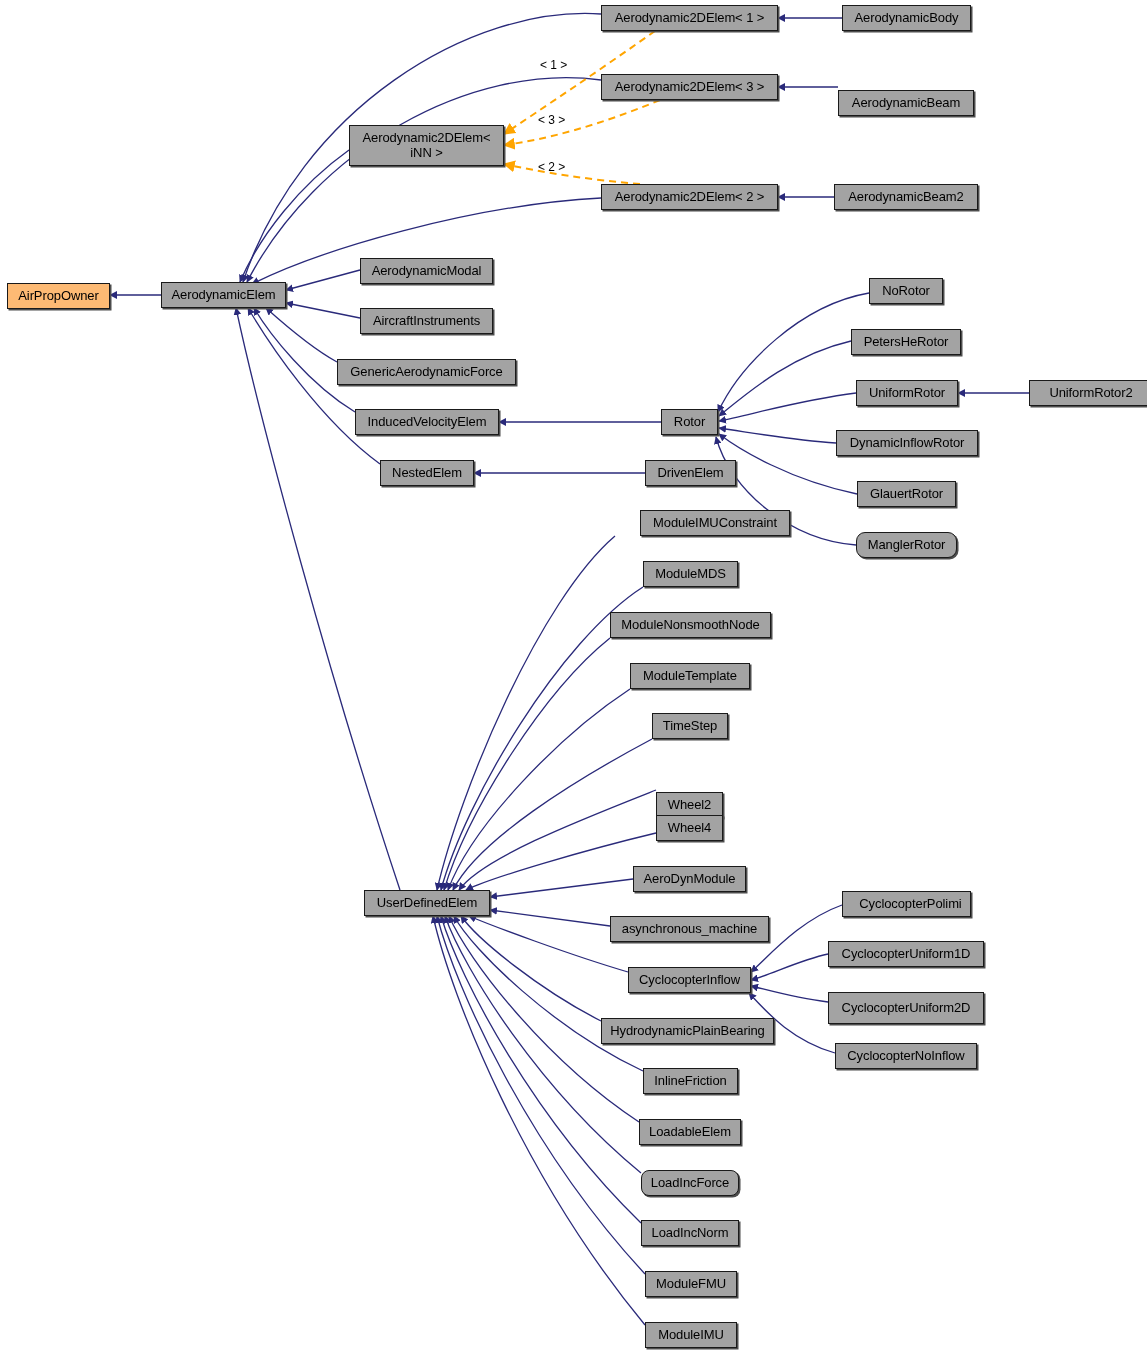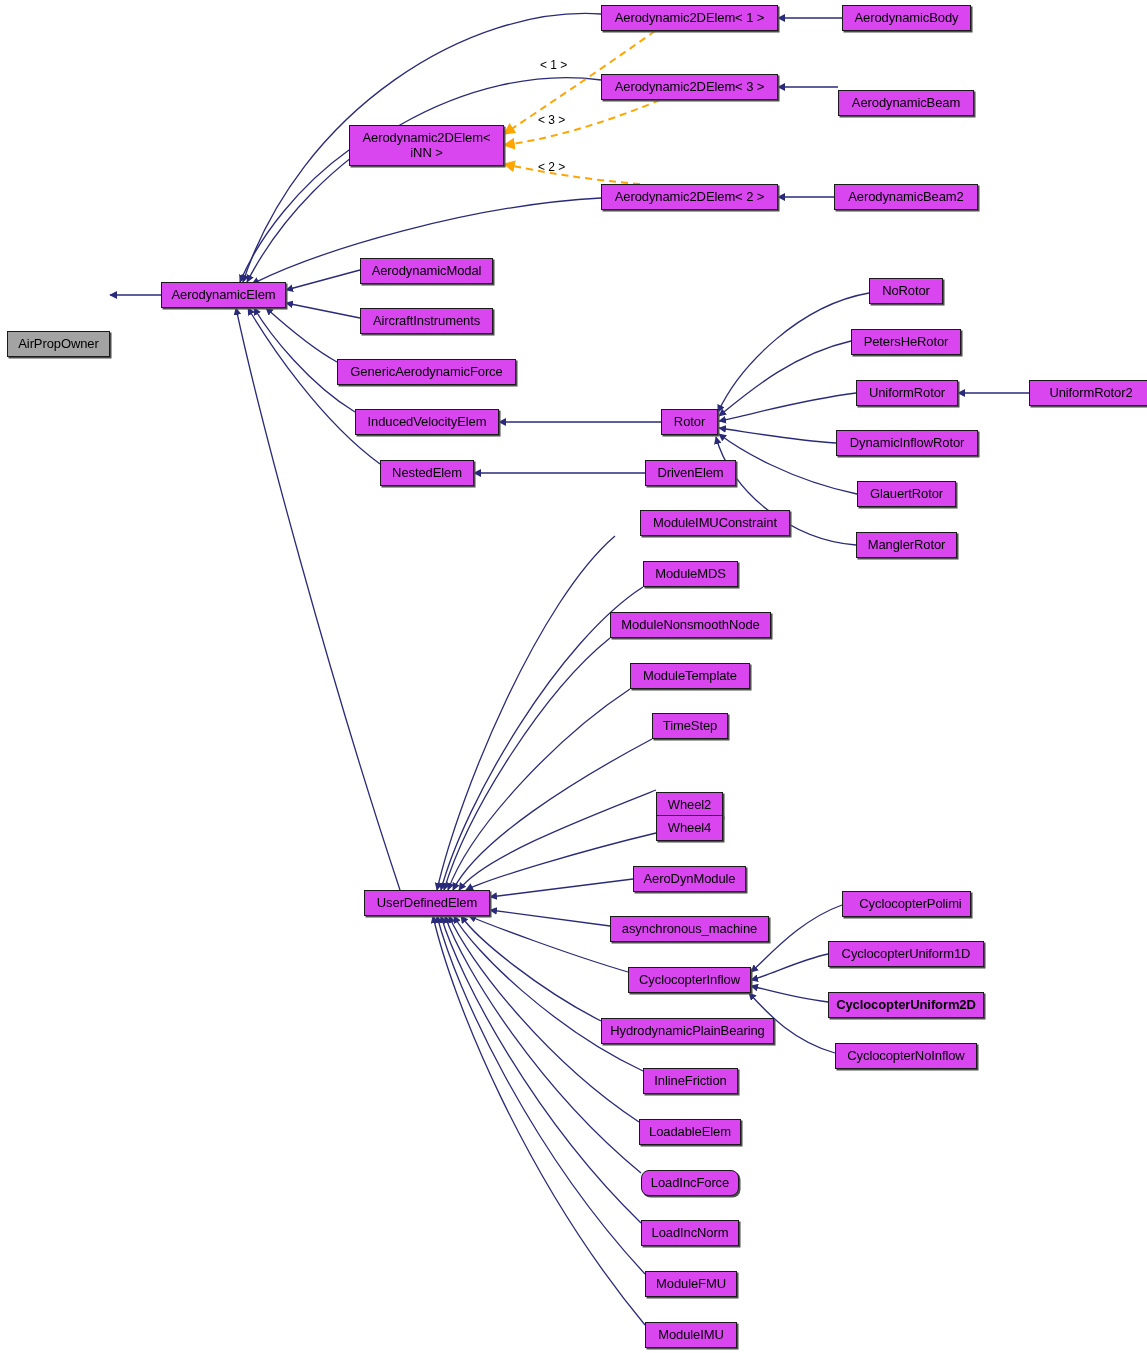--- a/index.html
+++ b/index.html
@@ -20,35 +20,34 @@
     left: 0;
     top: 0;
     width: 1147px;
     height: 1353px;
     pointer-events: none;
   }
   .node {
     position: absolute;
     box-sizing: border-box;
     border: 1px solid #1a1a1a;
-    background: #d946ef;
+    background: #a3a3a3;
     color: #000000;
     font-size: 13px;
     line-height: 1.12;
     display: flex;
     align-items: center;
     justify-content: center;
     text-align: center;
     white-space: pre-line;
     box-shadow: 1.5px 1.5px 0 0 #4d4d4d;
     letter-spacing: -0.1px;
   }
   .node.root {
-    background: #a3a3a3;
-    margin-top: 48px;
+    background: #fdba74;
   }
   .tlabel {
     position: absolute;
     font-size: 12px;
     color: #000000;
     font-family: "Liberation Sans", sans-serif;
     white-space: nowrap;
   }
 </style>
 </head>
@@ -131,42 +130,42 @@
       <div class="node" style="left: 355px; top: 409px; width: 144px; height: 26px;">InducedVelocityElem</div>
       <div class="node" style="left: 380px; top: 460px; width: 94px; height: 26px;">NestedElem</div>
       <div class="node" style="left: 661px; top: 409px; width: 57px; height: 26px;">Rotor</div>
       <div class="node" style="left: 645px; top: 460px; width: 91px; height: 26px;">DrivenElem</div>
       <div class="node" style="left: 869px; top: 278px; width: 74px; height: 26px;">NoRotor</div>
       <div class="node" style="left: 851px; top: 329px; width: 110px; height: 26px;">PetersHeRotor</div>
       <div class="node" style="left: 856px; top: 380px; width: 102px; height: 26px;">UniformRotor</div>
       <div class="node" style="left: 1029px; top: 380px; width: 124px; height: 26px;">UniformRotor2</div>
       <div class="node" style="left: 836px; top: 430px; width: 142px; height: 26px;">DynamicInflowRotor</div>
       <div class="node" style="left: 857px; top: 481px; width: 99px; height: 26px;">GlauertRotor</div>
-      <div class="node" style="left: 856px; top: 532px; width: 101px; height: 26px;">ManglerRotor</div>
+      <div class="node" style="left: 856px; top: 532px; width: 101px; height: 26px; border-radius: 9px;">ManglerRotor</div>
       <div class="node" style="left: 364px; top: 890px; width: 126px; height: 26px;">UserDefinedElem</div>
       <div class="node" style="left: 640px; top: 510px; width: 150px; height: 26px;">ModuleIMUConstraint</div>
       <div class="node" style="left: 643px; top: 561px; width: 95px; height: 26px;">ModuleMDS</div>
       <div class="node" style="left: 610px; top: 612px; width: 161px; height: 26px;">ModuleNonsmoothNode</div>
       <div class="node" style="left: 630px; top: 663px; width: 120px; height: 26px;">ModuleTemplate</div>
       <div class="node" style="left: 652px; top: 713px; width: 76px; height: 26px;">TimeStep</div>
       <div class="node" style="left: 656px; top: 792px; width: 67px; height: 26px;">Wheel2</div>
       <div class="node" style="left: 656px; top: 815px; width: 67px; height: 26px;">Wheel4</div>
       <div class="node" style="left: 633px; top: 866px; width: 113px; height: 26px;">AeroDynModule</div>
       <div class="node" style="left: 610px; top: 916px; width: 159px; height: 26px;">asynchronous_machine</div>
       <div class="node" style="left: 628px; top: 967px; width: 123px; height: 26px;">CyclocopterInflow</div>
       <div class="node" style="left: 601px; top: 1018px; width: 173px; height: 26px;">HydrodynamicPlainBearing</div>
       <div class="node" style="left: 643px; top: 1068px; width: 95px; height: 26px;">InlineFriction</div>
       <div class="node" style="left: 639px; top: 1119px; width: 102px; height: 26px;">LoadableElem</div>
       <div class="node" style="left: 641px; top: 1170px; width: 98px; height: 26px; border-radius: 8px;">LoadIncForce</div>
       <div class="node" style="left: 641px; top: 1220px; width: 98px; height: 26px;">LoadIncNorm</div>
       <div class="node" style="left: 645px; top: 1271px; width: 92px; height: 26px;">ModuleFMU</div>
       <div class="node" style="left: 645px; top: 1322px; width: 92px; height: 26px;">ModuleIMU</div>
       <div class="node" style="left: 842px; top: 891px; width: 129px; height: 26px; padding-left: 8px;">CyclocopterPolimi</div>
       <div class="node" style="left: 828px; top: 941px; width: 156px; height: 26px;">CyclocopterUniform1D</div>
-      <div class="node" style="left: 828px; top: 992px; width: 156px; height: 26px; font-weight: bold;">CyclocopterUniform2D</div>
+      <div class="node" style="left: 828px; top: 992px; width: 156px; height: 32px;">CyclocopterUniform2D</div>
       <div class="node" style="left: 835px; top: 1043px; width: 142px; height: 26px;">CyclocopterNoInflow</div>
     </div>
   <div id="tlabel-group">
       <div class="tlabel" style="left: 540px; top: 58px;">&lt; 1 &gt;</div>
       <div class="tlabel" style="left: 538px; top: 113px;">&lt; 3 &gt;</div>
       <div class="tlabel" style="left: 538px; top: 160px;">&lt; 2 &gt;</div>
     </div>
 </div>
 
 </body></html>

